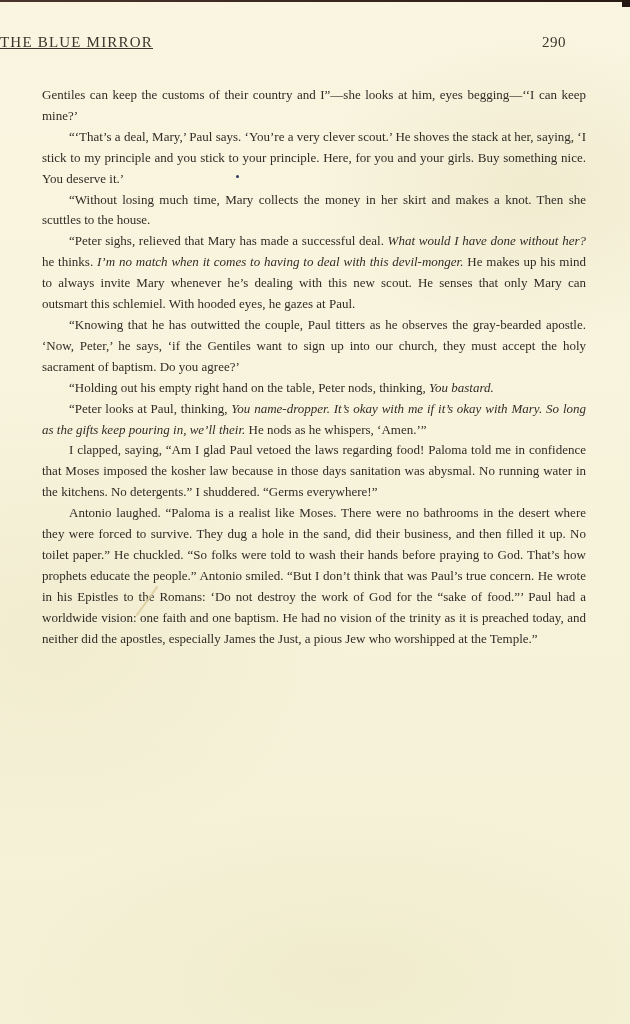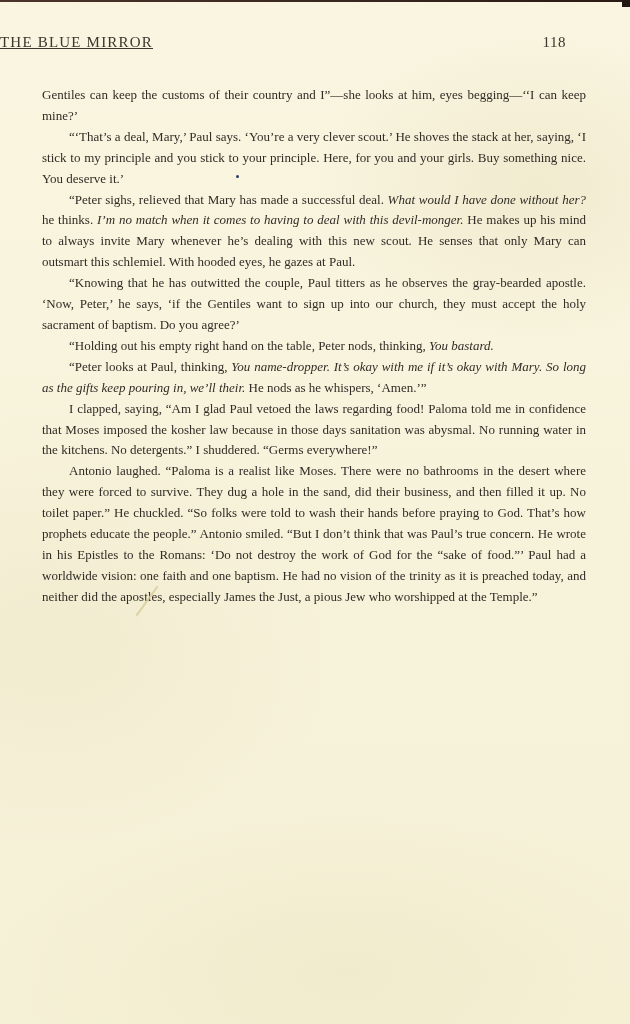--- a/index.html
+++ b/index.html
@@ -55,26 +55,27 @@
 </style>
 </head>
 <body>
 
 <div class="page">
   <div class="scan-top-edge"></div>
   <div class="scan-corner-mark"></div>
 
   <div class="running-header">
     <span class="header-title">THE BLUE MIRROR</span>
-    <span class="page-number">118</span>
+    <span class="page-number">290</span>
   </div>
 
   <div class="page-body">
       <p class="no-indent"><span>Gentiles can keep the customs of their country and I”—she looks at him, eyes begging—‘‘I can keep mine?’</span></p>
       <p><span>“‘That’s a deal, Mary,’ Paul says. ‘You’re a very clever scout.’ He shoves the stack at her, saying, ‘I stick to my principle and you stick to your principle. Here, for you and your girls. Buy something nice. You deserve it.’</span></p>
+      <p><span>“Without losing much time, Mary collects the money in her skirt and makes a knot. Then she scuttles to the house.</span></p>
       <p><span>“Peter sighs, relieved that Mary has made a successful deal. </span><i>What would I have done without her?</i><span> he thinks. </span><i>I’m no match when it comes to having to deal with this devil-monger.</i><span> He makes up his mind to always invite Mary whenever he’s dealing with this new scout. He senses that only Mary can outsmart this schlemiel. With hooded eyes, he gazes at Paul.</span></p>
       <p><span>“Knowing that he has outwitted the couple, Paul titters as he observes the gray-bearded apostle. ‘Now, Peter,’ he says, ‘if the Gentiles want to sign up into our church, they must accept the holy sacrament of baptism. Do you agree?’</span></p>
       <p><span>“Holding out his empty right hand on the table, Peter nods, thinking, </span><i>You bastard.</i></p>
       <p><span>“Peter looks at Paul, thinking, </span><i>You name-dropper. It’s okay with me if it’s okay with Mary. So long as the gifts keep pouring in, we’ll their.</i><span> He nods as he whispers, ‘Amen.’”</span></p>
       <p><span>I clapped, saying, “Am I glad Paul vetoed the laws regarding food! Paloma told me in confidence that Moses imposed the kosher law because in those days sanitation was abysmal. No running water in the kitchens. No detergents.” I shuddered. “Germs everywhere!”</span></p>
       <p><span>Antonio laughed. “Paloma is a realist like Moses. There were no bathrooms in the desert where they were forced to survive. They dug a hole in the sand, did their business, and then filled it up. No toilet paper.” He chuckled. “So folks were told to wash their hands before praying to God. That’s how prophets educate the people.” Antonio smiled. “But I don’t think that was Paul’s true concern. He wrote in his Epistles to the Romans: ‘Do not destroy the work of God for the “sake of food.”’ Paul had a worldwide vision: one faith and one baptism. He had no vision of the trinity as it is preached today, and neither did the apostles, especially James the Just, a pious Jew who worshipped at the Temple.”</span></p>
     </div>
 
   <div class="ink-dot"></div>
   <div class="paper-crease"></div>

